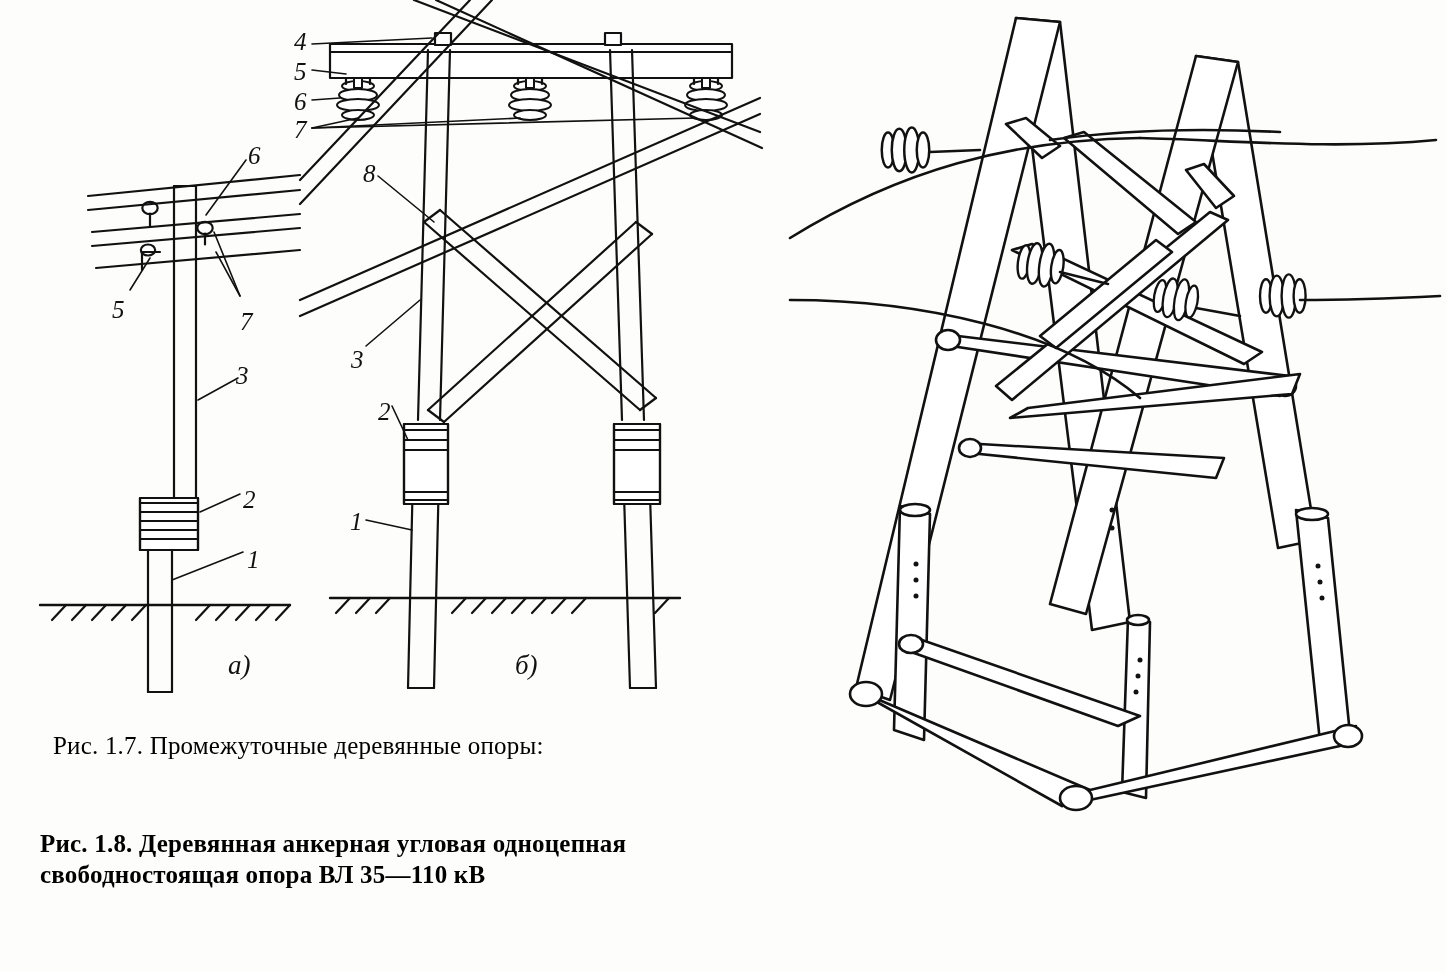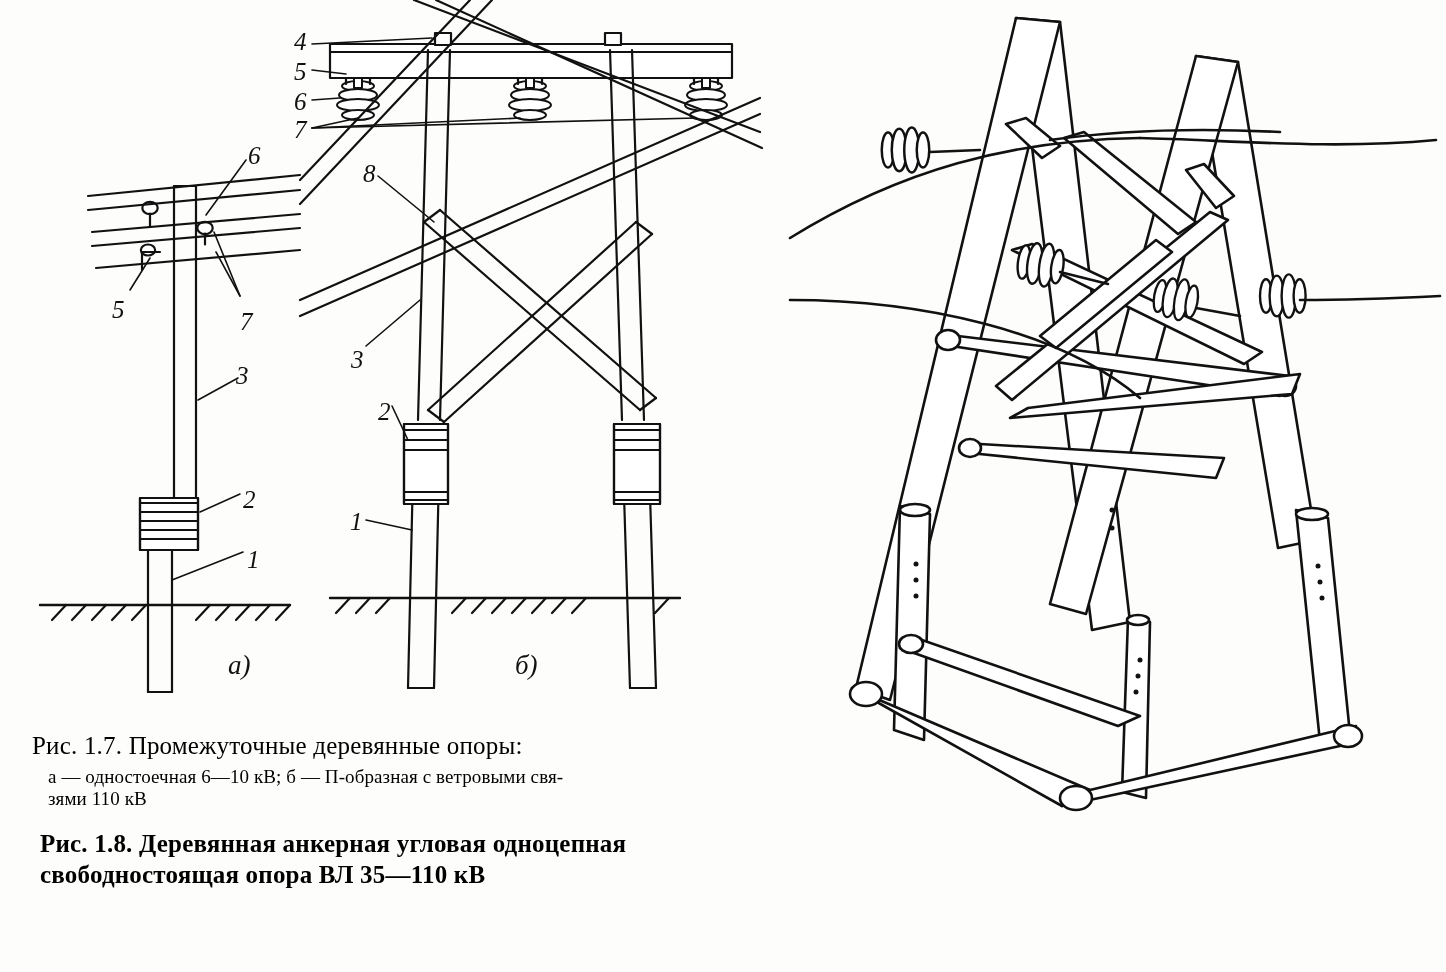--- a/index.html
+++ b/index.html
@@ -319,19 +319,17 @@
   <div class="lbl" style="left:294px;top:28px">4</div>
   <div class="lbl" style="left:294px;top:58px">5</div>
   <div class="lbl" style="left:294px;top:88px">6</div>
   <div class="lbl" style="left:294px;top:116px">7</div>
   <div class="lbl" style="left:363px;top:160px">8</div>
   <div class="lbl" style="left:351px;top:346px">3</div>
   <div class="lbl" style="left:378px;top:398px">2</div>
   <div class="lbl" style="left:350px;top:508px">1</div>
   <div class="lbl" style="left:515px;top:650px;font-size:27px">б)</div>
 
-  <div class="caption cap-title" style="left:32px;top:732px">Рис. 1.7. Промежуточные деревянные опоры:</div>
-  <div class="caption cap-sub" style="left:48px;top:766px;width:620px">а — одностоечная 6—10 кВ; б — П-образная с ветровыми свя-
-зями 110 кВ</div>
+  <div class="caption cap-title" style="left:53px;top:732px">Рис. 1.7. Промежуточные деревянные опоры:</div>
   <div class="caption cap-title2" style="left:40px;top:828px;width:700px">Рис. 1.8. Деревянная анкерная угловая    одноцепная
 свободностоящая опора ВЛ 35—110 кВ</div>
 
 </div>
 
 </body></html>

